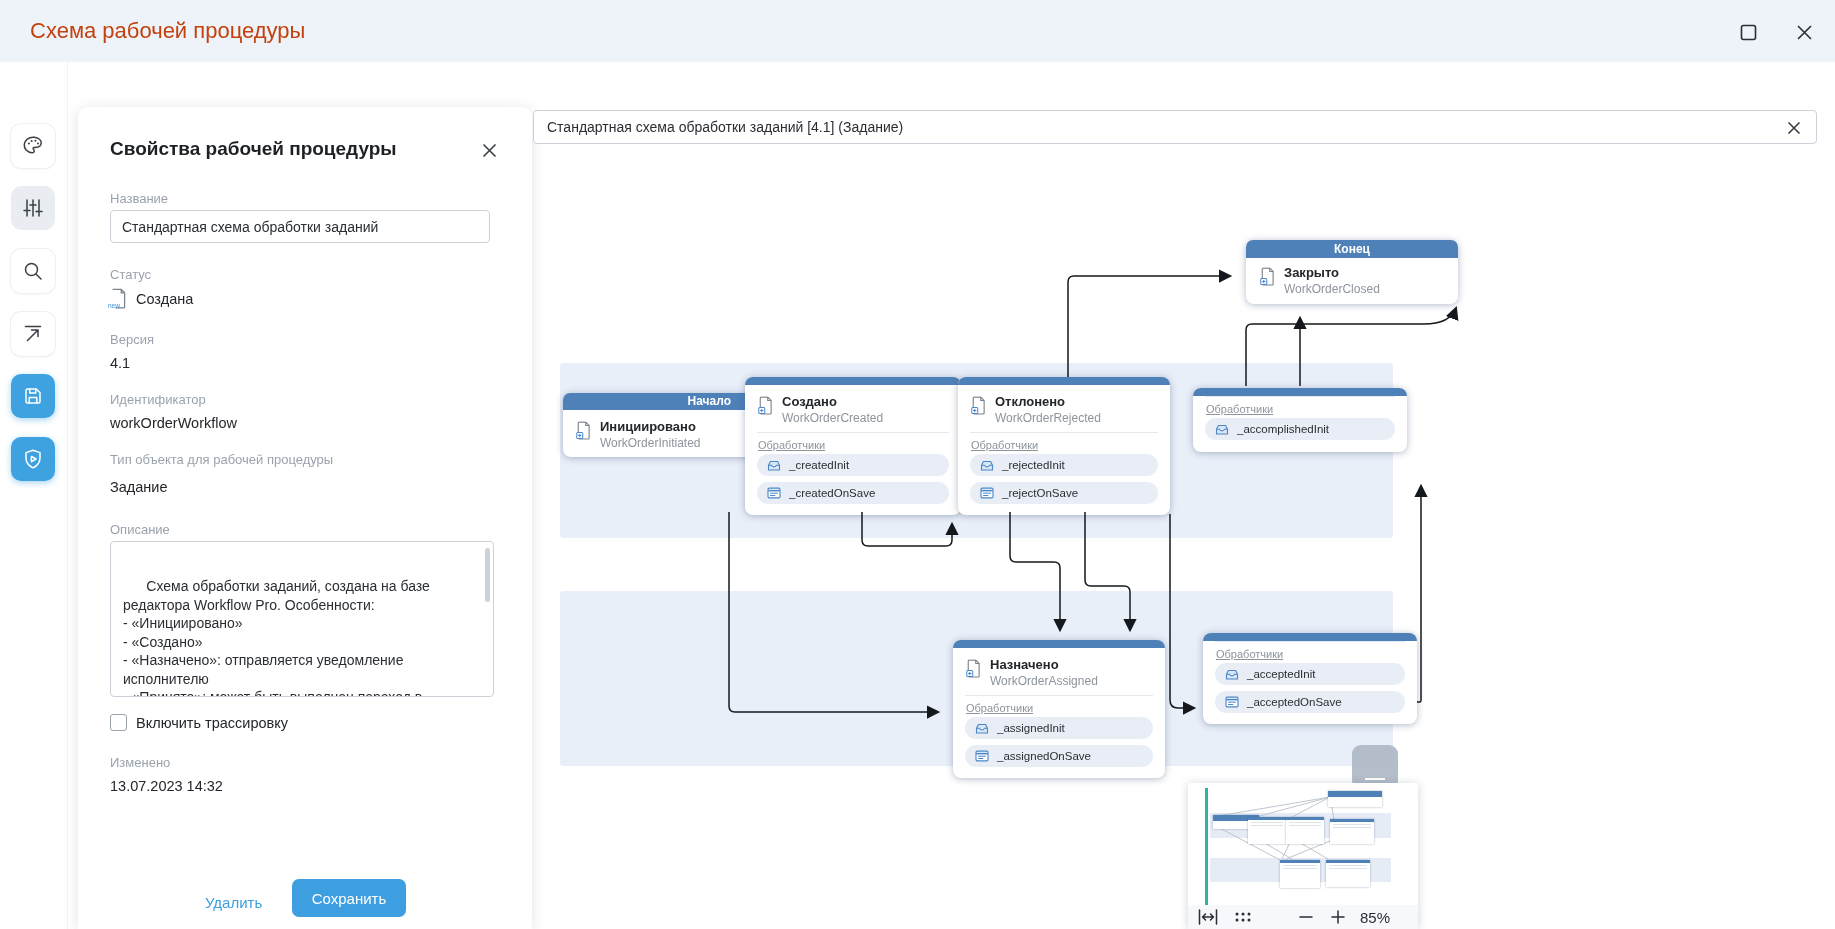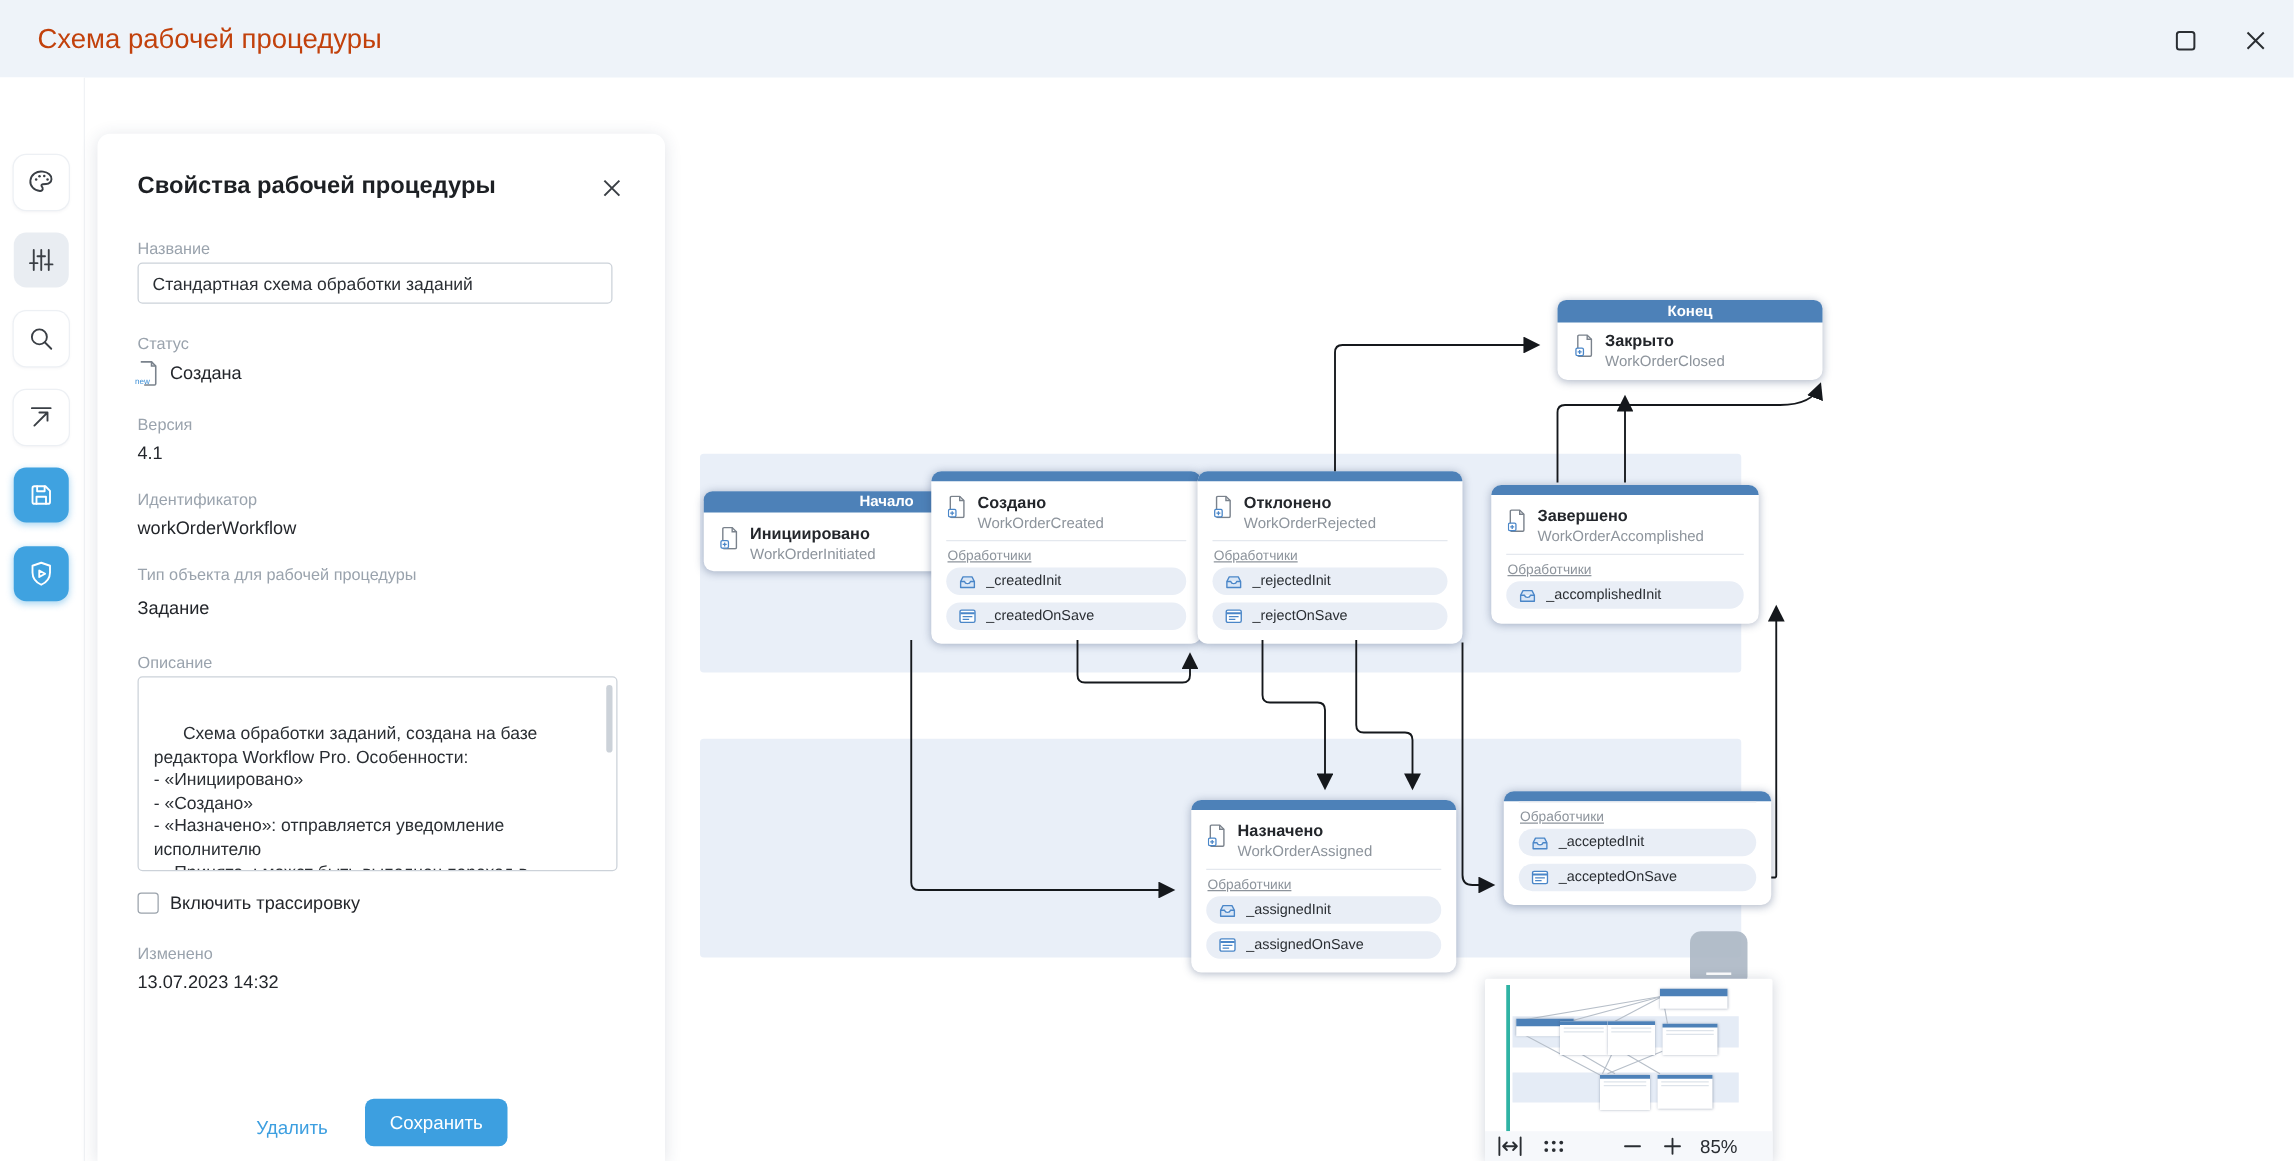--- a/index.html
+++ b/index.html
@@ -238,20 +238,28 @@
       <span class="chk-label">Включить трассировку</span>
     </div>
 
     <div class="flabel" style="top:648px">Изменено</div>
     <div class="fvalue" style="top:671px">13.07.2023 14:32</div>
 
     <button class="btn-delete">Удалить</button>
     <button class="btn-save">Сохранить</button>
   </div>
 
+  <div class="tab-bar">
+    <span class="tab-text">Стандартная схема обработки заданий [4.1] (Задание)</span>
+    <span class="tab-close">
+      <svg width="14" height="14" fill="none">
+          <path d="M1.5 1.5 L12.5 12.5 M12.5 1.5 L1.5 12.5"></path>
+        </svg>
+    </span>
+  </div>
 
   <div class="lane" style="left:560px;top:363px;width:833px;height:175px"></div>
   <div class="lane" style="left:560px;top:591px;width:833px;height:175px"></div>
 
   <div class="node" style="left:563px;top:393px;width:196px;z-index:2">
     <div class="nhdr right">Начало</div>
     <div class="nhead">
       <svg class="ic-doc" viewBox="0 0 16 20">
           <use href="#i-doc"></use>
         </svg>
@@ -313,29 +321,20 @@
       <svg width="14" height="12" viewBox="0 0 14 12">
           <use href="#i-form"></use>
         </svg>
       <span class="t">_rejectOnSave</span>
     </div>
     <div style="height:5px"></div>
   </div>
 
   <div class="node" style="left:1193px;top:388px;width:214px">
     <div class="ntop"></div>
-    <div class="nhead">
-      <svg class="ic-doc" viewBox="0 0 16 20">
-          <use href="#i-doc"></use>
-        </svg>
-      <div>
-        <div class="ntitle">Завершено</div>
-        <div class="nsub">WorkOrderAccomplished</div>
-      </div>
-    </div>
     <div class="ndiv"></div>
     <div class="nlabel">Обработчики</div>
     <div class="chip">
       <svg width="14" height="13" viewBox="0 0 14 13">
           <use href="#i-tray"></use>
         </svg>
       <span class="t">_accomplishedInit</span>
     </div>
     <div style="height:6px"></div>
   </div>

